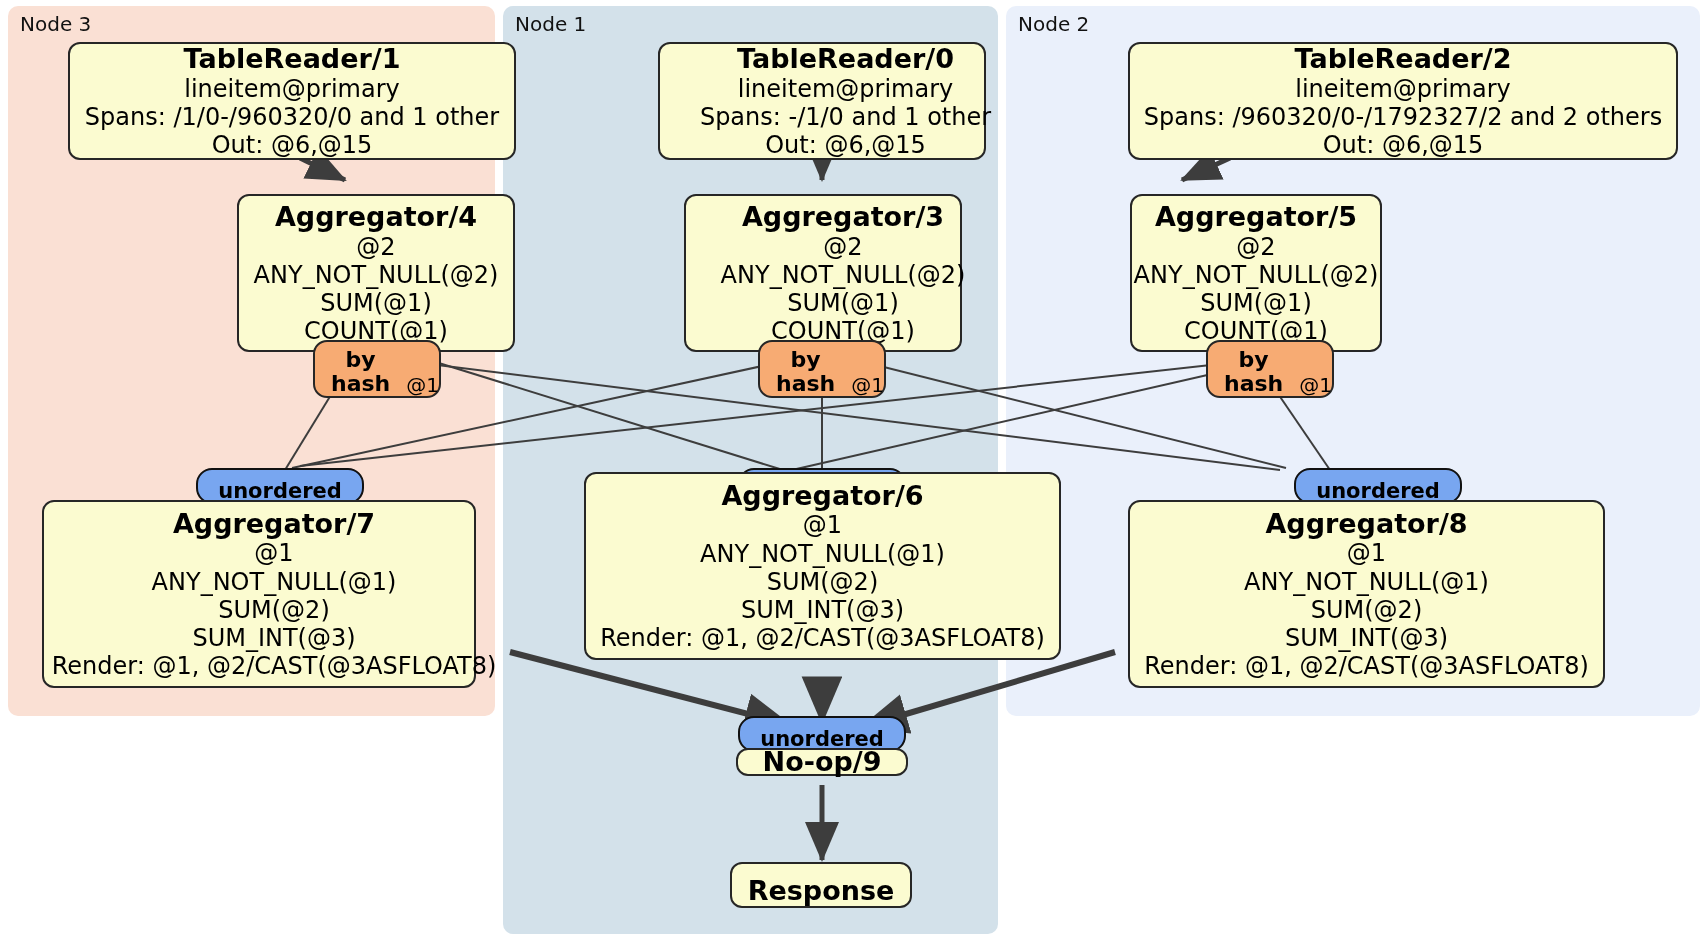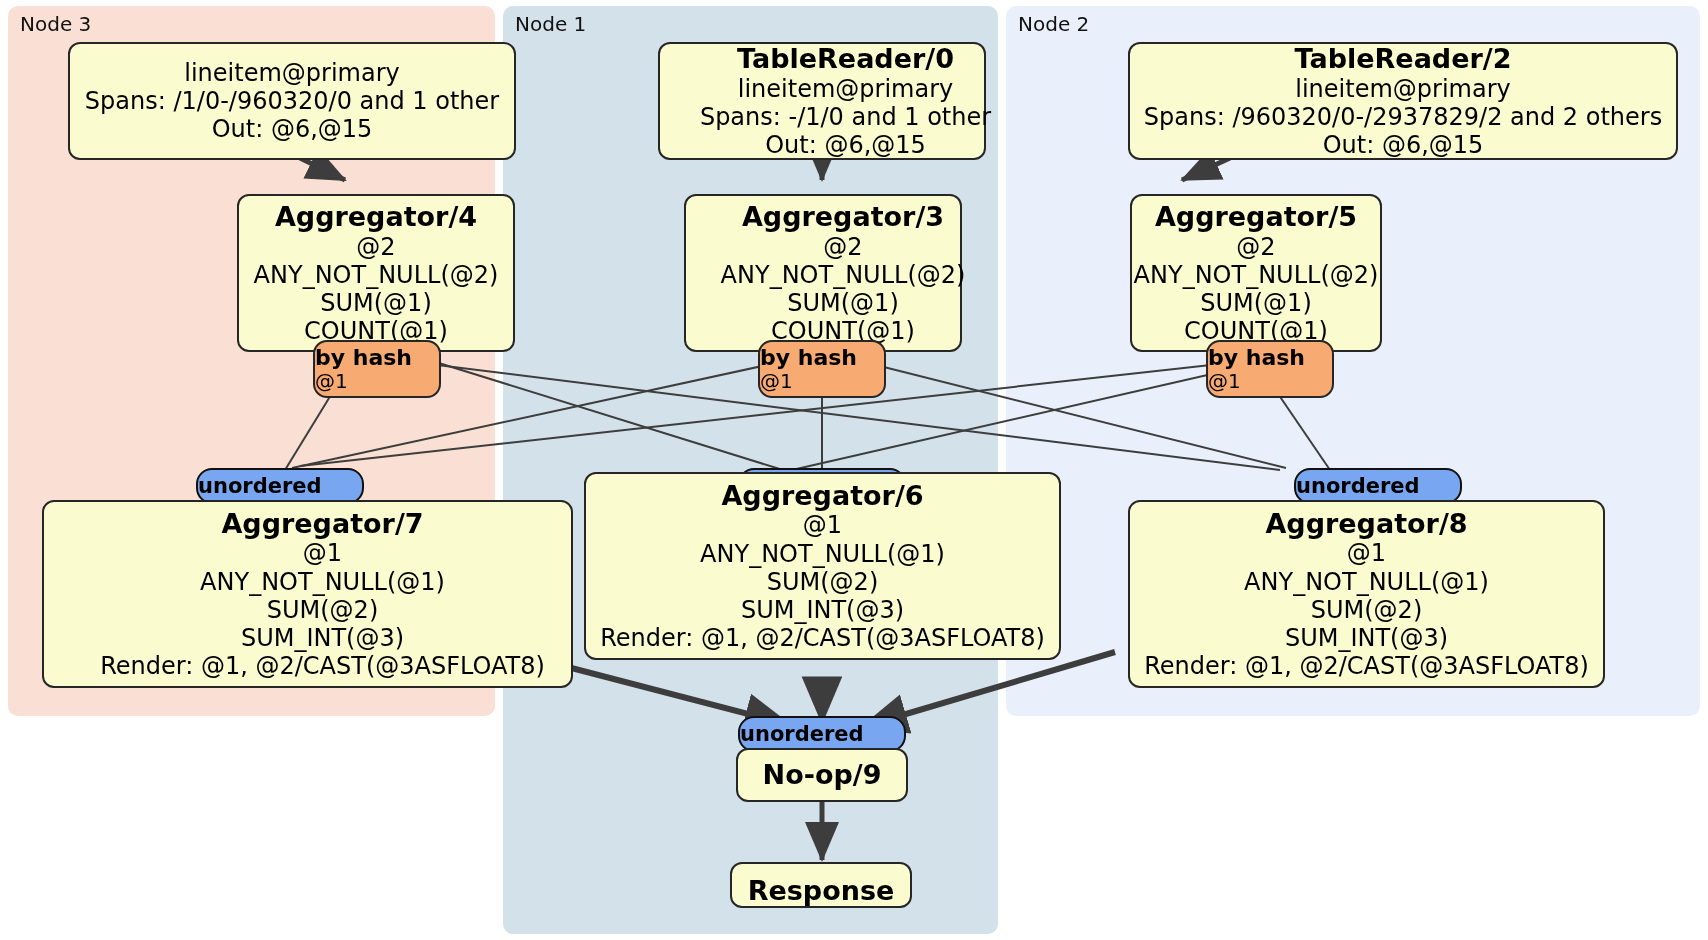--- a/index.html
+++ b/index.html
@@ -12,21 +12,21 @@
 
   #edges{position:absolute;left:0;top:0;width:1708px;height:940px;pointer-events:none;}
 
   .box{position:absolute;background:#fbfbd0;border:2.5px solid #262626;border-radius:12px;
        box-sizing:border-box;text-align:center;color:#000;
        display:flex;flex-direction:column;justify-content:center;align-items:center;}
   .box .title{font-size:27px;font-weight:bold;line-height:1.16;}
   .box .line{font-size:24px;line-height:1.17;white-space:nowrap;}
 
   .pill{position:absolute;box-sizing:border-box;text-align:center;color:#000;
-        display:flex;flex-direction:column;justify-content:center;align-items:flex-start;}
+        display:flex;flex-direction:row;justify-content:center;align-items:flex-end;}
   .pill.hash{background:#f7ab73;border:2.5px solid #262626;border-radius:14px;}
   .pill.hash .t{font-size:22px;font-weight:bold;line-height:1.1;}
   .pill.hash .s{font-size:20px;line-height:1.1;}
   .pill.unordered{background:#78a6f0;border:2.5px solid #111;border-radius:16px;}
   .pill.unordered .t{font-size:21px;font-weight:bold;line-height:1;}
 
   .box.small .title{font-size:27px;}
 </style>
 </head>
 <body>
@@ -68,36 +68,37 @@
     <path d="M1270,382 L1330,470" stroke="#3d3d3d" stroke-width="2" fill="none"></path>
 
     <path d="M510,652 L790,725" stroke="#3d3d3d" stroke-width="6" fill="none" marker-end="url(#ahT)"></path>
     <path d="M822,690 L822,722" stroke="#3d3d3d" stroke-width="6" fill="none" marker-end="url(#ahT)"></path>
     <path d="M1115,652 L862,727" stroke="#3d3d3d" stroke-width="6" fill="none" marker-end="url(#ahT)"></path>
 
     <path d="M822,785 L822,860" stroke="#3d3d3d" stroke-width="5" fill="none" marker-end="url(#ahT)"></path>
   </svg>
 
   <div class="box" style="left:68px;top:42px;width:448px;height:118px;">
+    <div class="title">TableReader/1</div>
     <div class="line">lineitem@primary</div>
     <div class="line">Spans: /1/0-/960320/0 and 1 other</div>
     <div class="line">Out: @6,@15</div>
   </div>
 
   <div class="box" style="left:658px;top:42px;width:328px;height:118px;padding-left:47px;">
     <div class="title">TableReader/0</div>
     <div class="line">lineitem@primary</div>
     <div class="line">Spans: -/1/0 and 1 other</div>
     <div class="line">Out: @6,@15</div>
   </div>
 
   <div class="box" style="left:1128px;top:42px;width:550px;height:118px;">
     <div class="title">TableReader/2</div>
     <div class="line">lineitem@primary</div>
-    <div class="line">Spans: /960320/0-/2937829/2 and 2 others</div>
+    <div class="line">Spans: /960320/0-/1792327/2 and 2 others</div>
     <div class="line">Out: @6,@15</div>
   </div>
 
   <div class="box" style="left:237px;top:194px;width:278px;height:158px;">
     <div class="title">Aggregator/4</div>
     <div class="line">@2</div>
     <div class="line">ANY_NOT_NULL(@2)</div>
     <div class="line">SUM(@1)</div>
     <div class="line">COUNT(@1)</div>
   </div>
@@ -134,21 +135,21 @@
   <div class="pill unordered" style="left:196px;top:468px;width:168px;height:36px;">
     <div class="t">unordered</div>
   </div>
   <div class="pill unordered" style="left:738px;top:468px;width:168px;height:36px;">
     <div class="t">unordered</div>
   </div>
   <div class="pill unordered" style="left:1294px;top:468px;width:168px;height:36px;">
     <div class="t">unordered</div>
   </div>
 
-  <div class="box" style="left:42px;top:500px;width:531px;height:188px;padding-left:30px;">
+  <div class="box" style="left:42px;top:500px;width:434px;height:188px;padding-left:30px;">
     <div class="title">Aggregator/7</div>
     <div class="line">@1</div>
     <div class="line">ANY_NOT_NULL(@1)</div>
     <div class="line">SUM(@2)</div>
     <div class="line">SUM_INT(@3)</div>
     <div class="line">Render: @1, @2/CAST(@3ASFLOAT8)</div>
   </div>
 
   <div class="box" style="left:584px;top:472px;width:477px;height:188px;">
     <div class="title">Aggregator/6</div>
@@ -165,21 +166,21 @@
     <div class="line">ANY_NOT_NULL(@1)</div>
     <div class="line">SUM(@2)</div>
     <div class="line">SUM_INT(@3)</div>
     <div class="line">Render: @1, @2/CAST(@3ASFLOAT8)</div>
   </div>
 
   <div class="pill unordered" style="left:738px;top:716px;width:168px;height:36px;">
     <div class="t">unordered</div>
   </div>
 
-  <div class="box small" style="left:736px;top:748px;width:172px;height:54px;">
+  <div class="box small" style="left:736px;top:748px;width:172px;height:28px;">
     <div class="title">No-op/9</div>
   </div>
 
   <div class="box small" style="left:730px;top:862px;width:182px;height:46px;justify-content:flex-end;">
     <div class="title">Response</div>
   </div>
 
 </div>
 
 </body></html>

